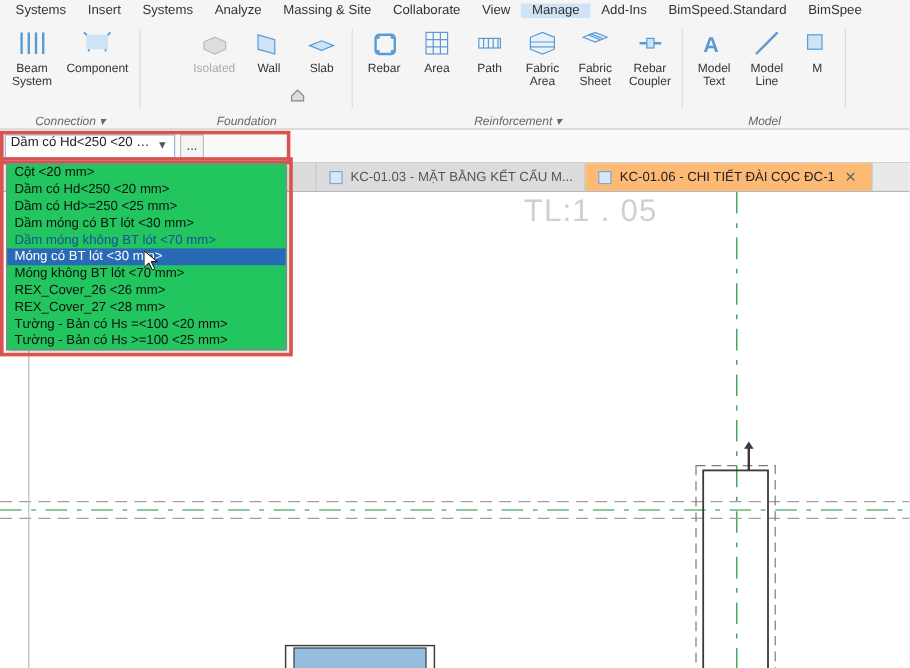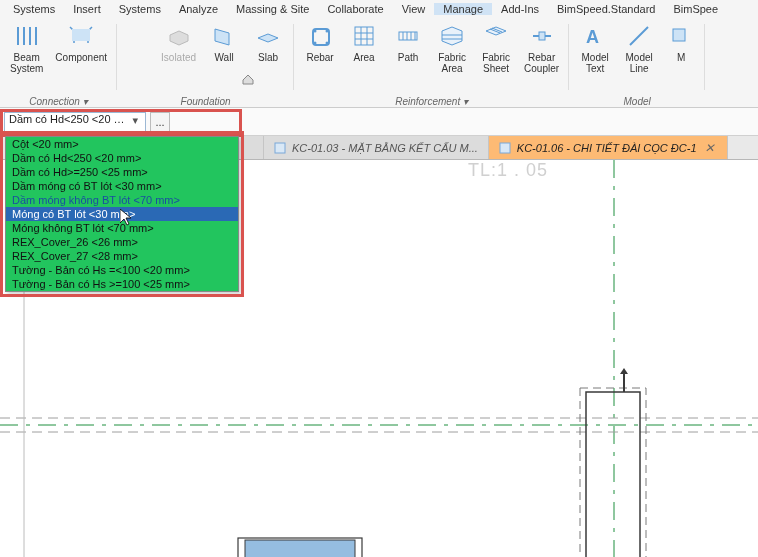--- a/index.html
+++ b/index.html
@@ -164,21 +164,20 @@
   .doc-tab {
     display: flex;
     align-items: center;
     padding: 0 10px;
     gap: 6px;
     background: #dcdcdc;
     border-right: 1px solid #c5c5c5;
     font-size: 11px;
     color: #555;
     max-width: 240px;
-    font-style: italic;
   }
   .doc-tab.active { background: #fdba74; color: #222; }
   .doc-tab .tab-icon { width:12px; height:12px; }
   .tab-close { color:#666; font-size:12px; padding:0 2px; }
   .home-tab {
     width: 22px;
     display:flex;align-items:center;justify-content:center;
     background: #dcdcdc;
     border-right: 1px solid #c5c5c5;
   }
@@ -187,21 +186,21 @@
     position: absolute;
     left: 0; right: 0;
     top: 160px; bottom: 0;
     background: #fff;
   }
   .canvas svg { width:100%; height:100%; }
   .faded-text {
     position: absolute;
     top: 0; right: 210px;
     color: #d0d0d0;
-    font-size: 18px;
+    font-size: 26px;
     letter-spacing: 1px;
     font-weight: 300;
   }
 </style>
 </head>
 <body>
 
 <div class="menu-bar">
   <span>Systems</span>
   <span>Insert</span>

